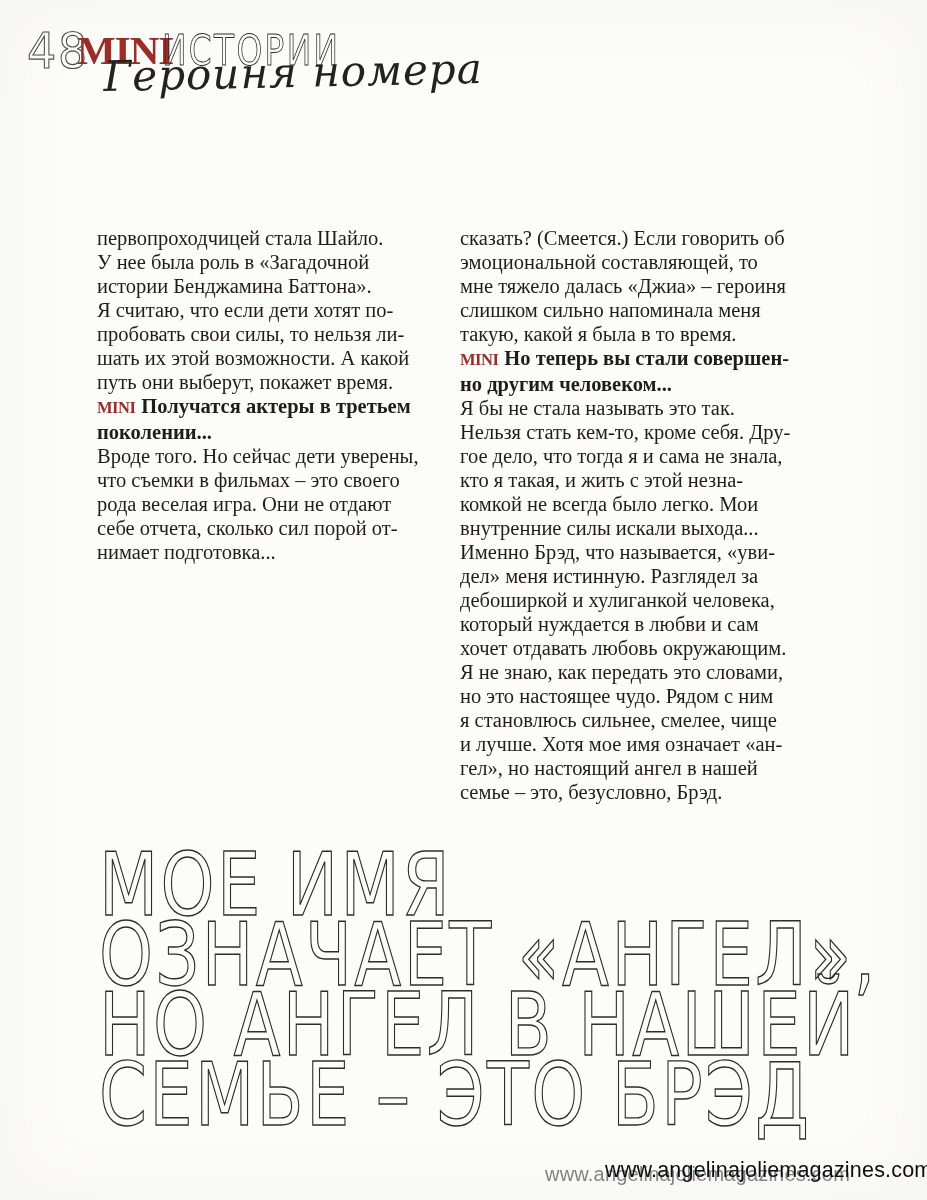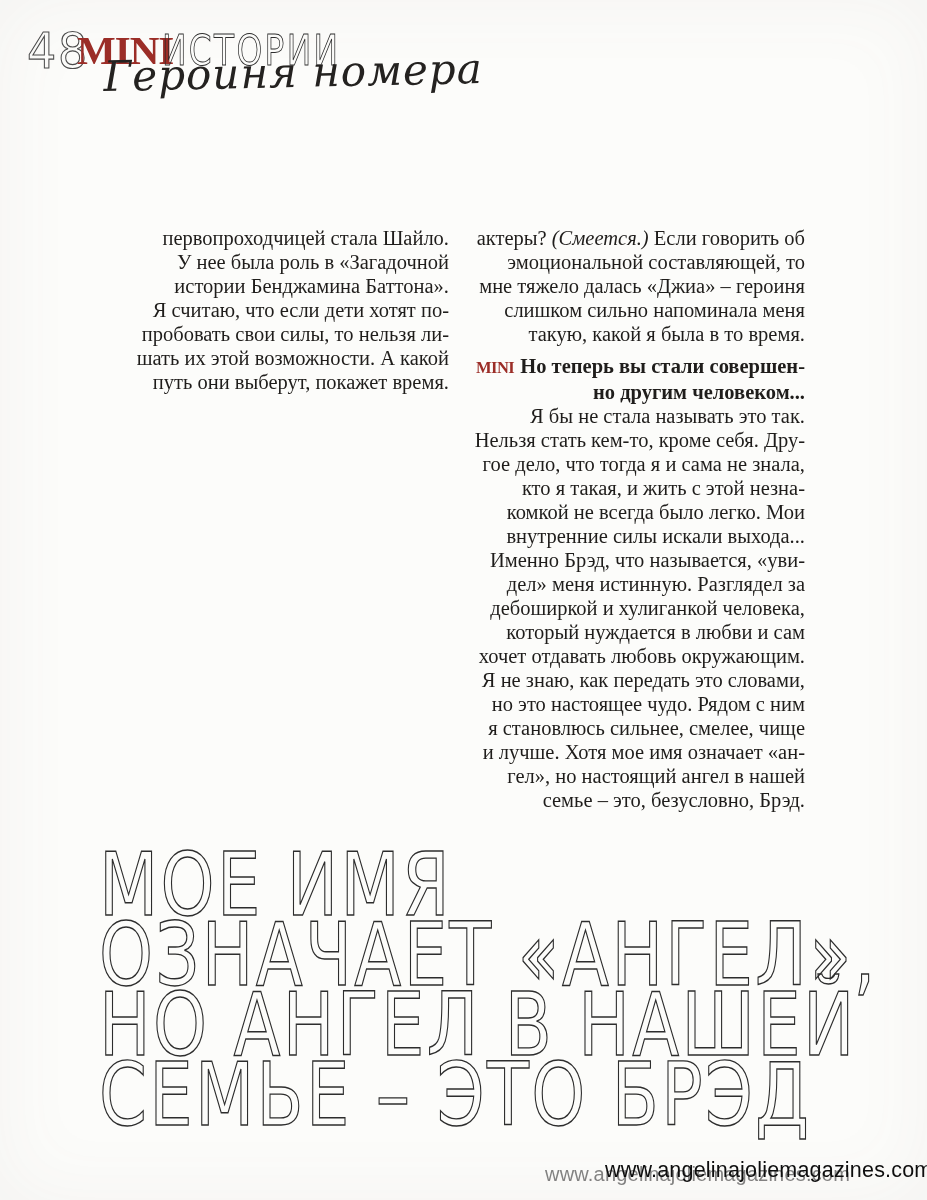--- a/index.html
+++ b/index.html
@@ -56,36 +56,36 @@
     color: #242220;
     transform: rotate(-1.2deg); transform-origin: left top;
     white-space: nowrap;
   }
 
   
   .column {
     position: absolute; top: 226px;
     width: 352px;
     font-size: 20.5px; line-height: 24px;
-    text-align: right;
+    text-align: left;
   }
   .col-left  { left: 97px; }
   .col-right { left: 460px; width: 345px; }
   .para, .answer, .question { white-space: pre-line; }
-  .question { margin-top: 8px; font-weight: bold; }
+  .question { margin-top: 0; font-weight: bold; }
   .mini-tag {
     font-family: "Liberation Serif", serif;
     font-weight: bold;
     font-size: 16.5px;
     letter-spacing: -0.5px;
     color: #9b2d27;
     margin-right: 6px;
   }
   .q-text { font-weight: bold; }
-  .stage-dir { font-style: italic; }
+  .stage-dir { }
 
   
   .pull-quote {
     position: absolute; left: 99px; top: 850px;
     font-family: "DejaVu Sans", sans-serif;
     color: #2d2d2d;
   }
   .pq-line {
     height: 70px;
     white-space: nowrap;
@@ -126,24 +126,31 @@
 <div class="subsection-script">Героиня номера</div>
 
 <div class="column col-left">
   <div class="para">первопроходчицей стала Шайло.
 У нее была роль в «Загадочной
 истории Бенджамина Баттона».
 Я считаю, что если дети хотят по-
 пробовать свои силы, то нельзя ли-
 шать их этой возможности. А какой
 путь они выберут, покажет время.</div>
+  <div class="question"><span class="mini-tag">MINI</span><span class="q-text">Получатся актеры в третьем
+поколении...</span></div>
+  <div class="answer">Вроде того. Но сейчас дети уверены,
+что съемки в фильмах – это своего
+рода веселая игра. Они не отдают
+себе отчета, сколько сил порой от-
+нимает подготовка...</div>
 </div>
 
 <div class="column col-right">
-  <div class="para"><span>актеры? </span><span class="stage-dir">(Смеется.)</span><span> Если говорить об
+  <div class="para"><span>сказать? </span><span class="stage-dir">(Смеется.)</span><span> Если говорить об
 эмоциональной составляющей, то
 мне тяжело далась «Джиа» – героиня
 слишком сильно напоминала меня
 такую, какой я была в то время.</span></div>
   <div class="question"><span class="mini-tag">MINI</span><span class="q-text">Но теперь вы стали совершен-
 но другим человеком...</span></div>
   <div class="answer">Я бы не стала называть это так.
 Нельзя стать кем-то, кроме себя. Дру-
 гое дело, что тогда я и сама не знала,
 кто я такая, и жить с этой незна-

